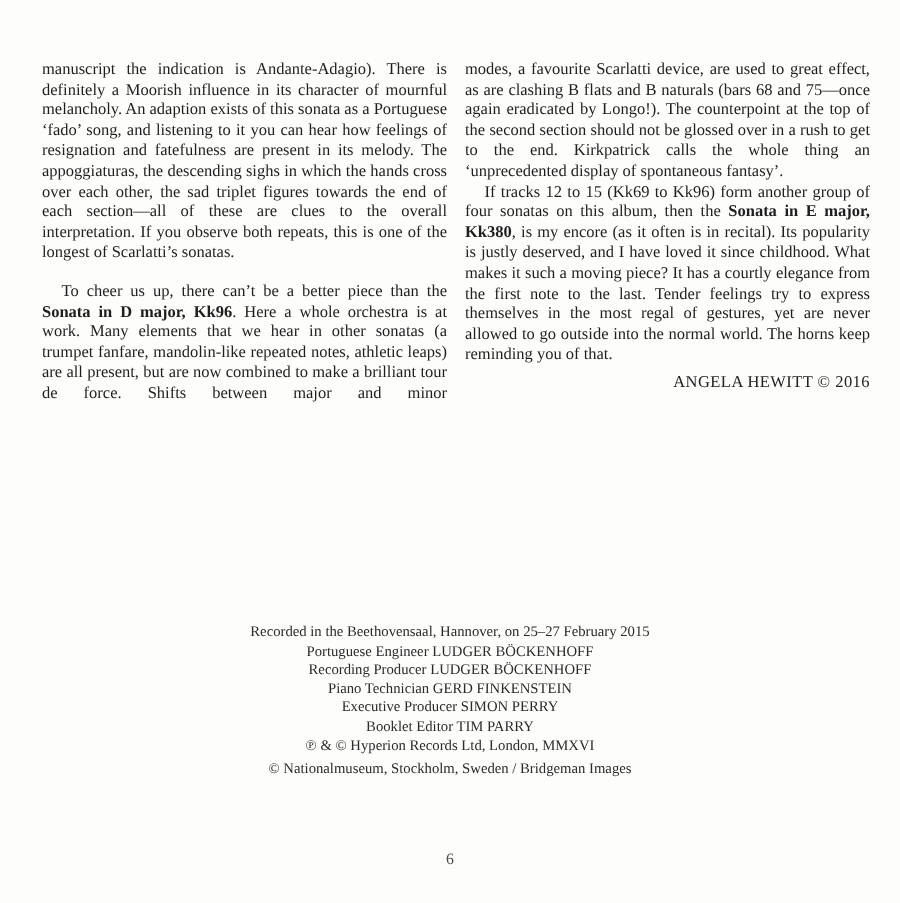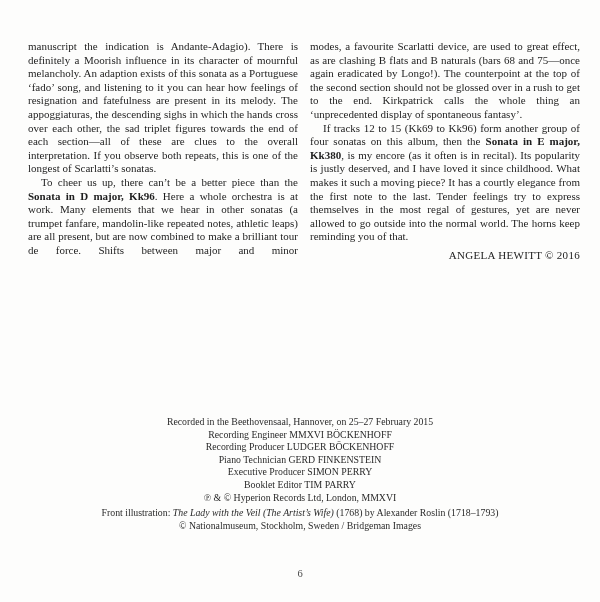--- a/index.html
+++ b/index.html
@@ -32,20 +32,21 @@
     letter-spacing: 0px;
   }
   .col p {
     margin: 0;
   }
   .col p.indent {
     text-indent: 13px;
   }
   .col p.jlast {
     text-align-last: justify;
+    margin-top: 12px;
   }
   .b { font-weight: bold; }
   .i { font-style: italic; }
   .byline {
     text-align: right;
     font-size: 11px;
     line-height: 13px;
     margin-top: 5px;
     letter-spacing: 0.3px;
     color: #222;
@@ -89,28 +90,27 @@
           <p class=""><span>modes, a favourite Scarlatti device, are used to great effect, as are clashing B flats and B naturals (bars 68 and 75—once again eradicated by Longo!). The counterpoint at the top of the second section should not be glossed over in a rush to get to the end. Kirkpatrick calls the whole thing an ‘unprecedented display of spontaneous fantasy’.</span></p>
           <p class="indent "><span>If tracks 12 to 15 (Kk69 to Kk96) form another group of four sonatas on this album, then the </span><span class="b">Sonata in E major, Kk380</span><span>, is my encore (as it often is in recital). Its popularity is justly deserved, and I have loved it since childhood. What makes it such a moving piece? It has a courtly elegance from the first note to the last. Tender feelings try to express themselves in the most regal of gestures, yet are never allowed to go outside into the normal world. The horns keep reminding you of that.</span></p>
         </div>
       <div class="byline">ANGELA HEWITT © 2016</div>
     </div>
   </div>
 
   <div class="credits">
     <div id="credit-lines">
         <div class="credit-line">Recorded in the Beethovensaal, Hannover, on 25–27 February 2015</div>
-        <div class="credit-line">Recording Engineer MMXVI BÖCKENHOFF</div>
+        <div class="credit-line">Portuguese Engineer LUDGER BÖCKENHOFF</div>
         <div class="credit-line">Recording Producer LUDGER BÖCKENHOFF</div>
         <div class="credit-line">Piano Technician GERD FINKENSTEIN</div>
         <div class="credit-line">Executive Producer SIMON PERRY</div>
         <div class="credit-line">Booklet Editor TIM PARRY</div>
         <div class="credit-line">℗ &amp; © Hyperion Records Ltd, London, MMXVI</div>
       </div>
     <div class="illus-block">
-      <div class="credit-line" id="illus-line1"><span>Front illustration: </span><span class="i">The Lady with the Veil (The Artist’s Wife)</span><span> (1768) by Alexander Roslin (1718–1793)</span></div>
       <div class="credit-line" id="illus-line2">© Nationalmuseum, Stockholm, Sweden / Bridgeman Images</div>
     </div>
   </div>
 
   <div class="pageno">6</div>
 
 </div>
 
 </body></html>

